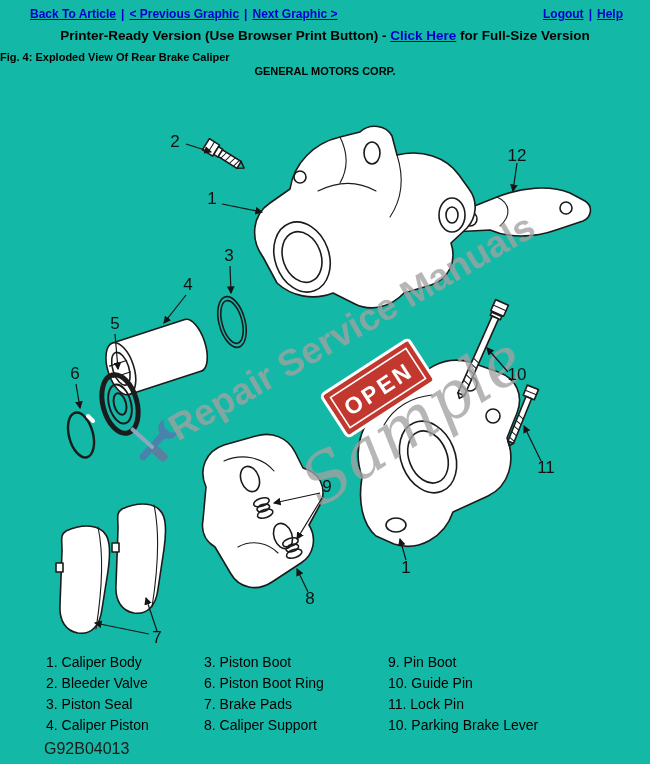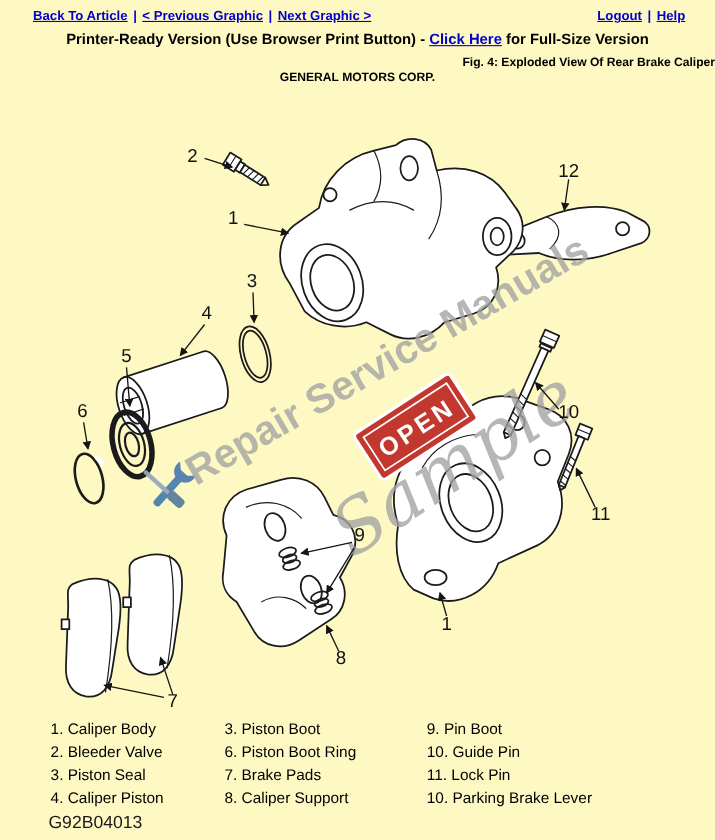--- a/index.html
+++ b/index.html
@@ -1,31 +1,31 @@
 <!DOCTYPE html>
 <html><head>
 <meta charset="utf-8">
 <style>
   * { margin:0; padding:0; box-sizing:border-box; }
   html, body { background:#ffffff; }
   body { font-family:"Liberation Sans", sans-serif; color:#000; }
-  .page { position:relative; width:650px; height:764px; background:#fef9c3; overflow:hidden; }
+  .page { position:relative; width:650px; height:764px; background:#14b8a6; overflow:hidden; }
 
   .topnav { position:absolute; top:7px; left:0; width:100%; padding:0 27px 0 30px;
             display:flex; justify-content:space-between; align-items:center;
             font-size:12px; font-weight:bold; }
   .nav-group { display:flex; align-items:center; }
   .topnav a { color:#0000cc; text-decoration:underline; cursor:pointer; white-space:nowrap; }
   .sep { color:#0000cc; margin:0 5px; }
 
   .title-line { position:absolute; top:28px; left:0; width:100%; text-align:center;
                 font-size:13.5px; font-weight:bold; }
   .title-line a { color:#0000cc; text-decoration:underline; cursor:pointer; }
 
-  .fig-caption { position:absolute; top:51px; left:0; width:100%; text-align:right;
+  .fig-caption { position:absolute; top:51px; left:0; width:100%; text-align:left;
                  font-size:11px; font-weight:bold; }
   .company { position:absolute; top:65px; left:0; width:100%; text-align:center;
              font-size:11px; font-weight:bold; }
 
   .diagram-svg { position:absolute; top:95px; left:0; }
 
   .legend { position:absolute; top:652px; left:46px; display:flex; font-size:14px; }
   .legend-col { line-height:21px; }
   .legend-col.c1 { width:158px; }
   .legend-col.c2 { width:184px; }

